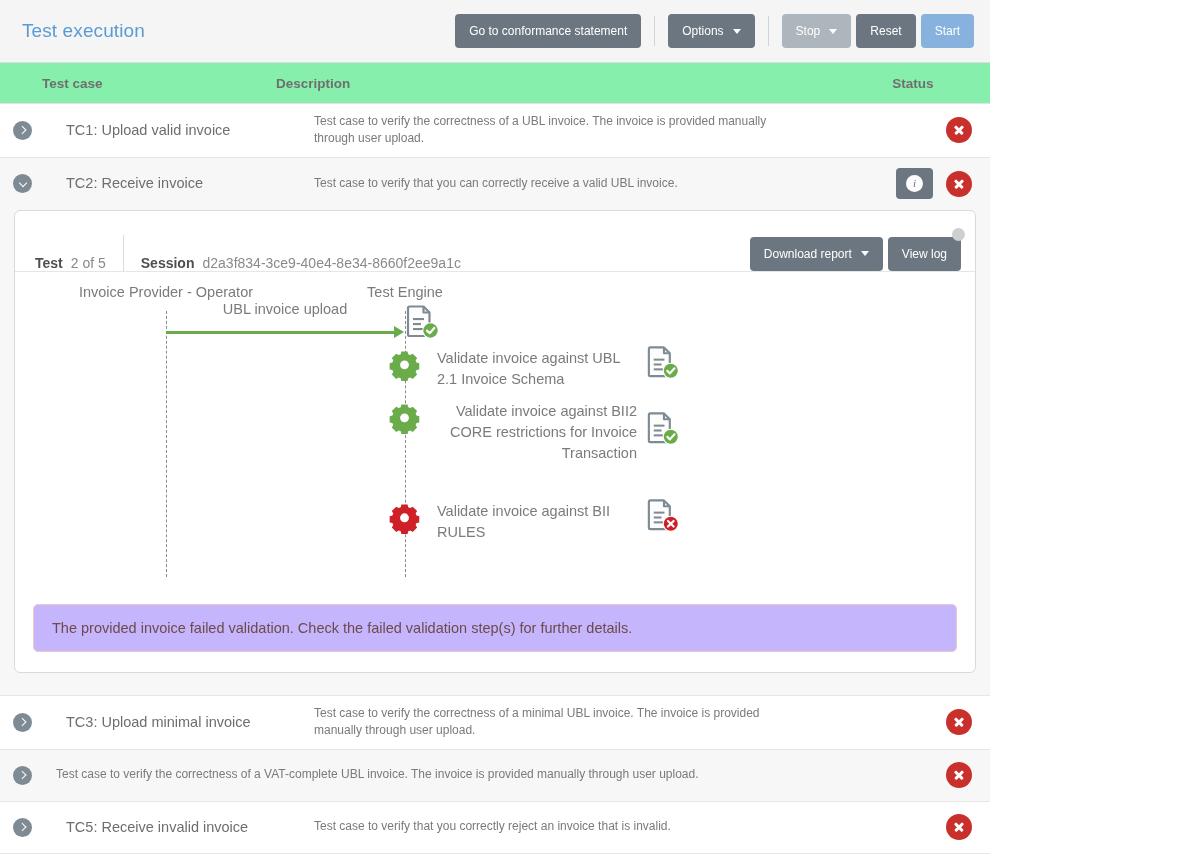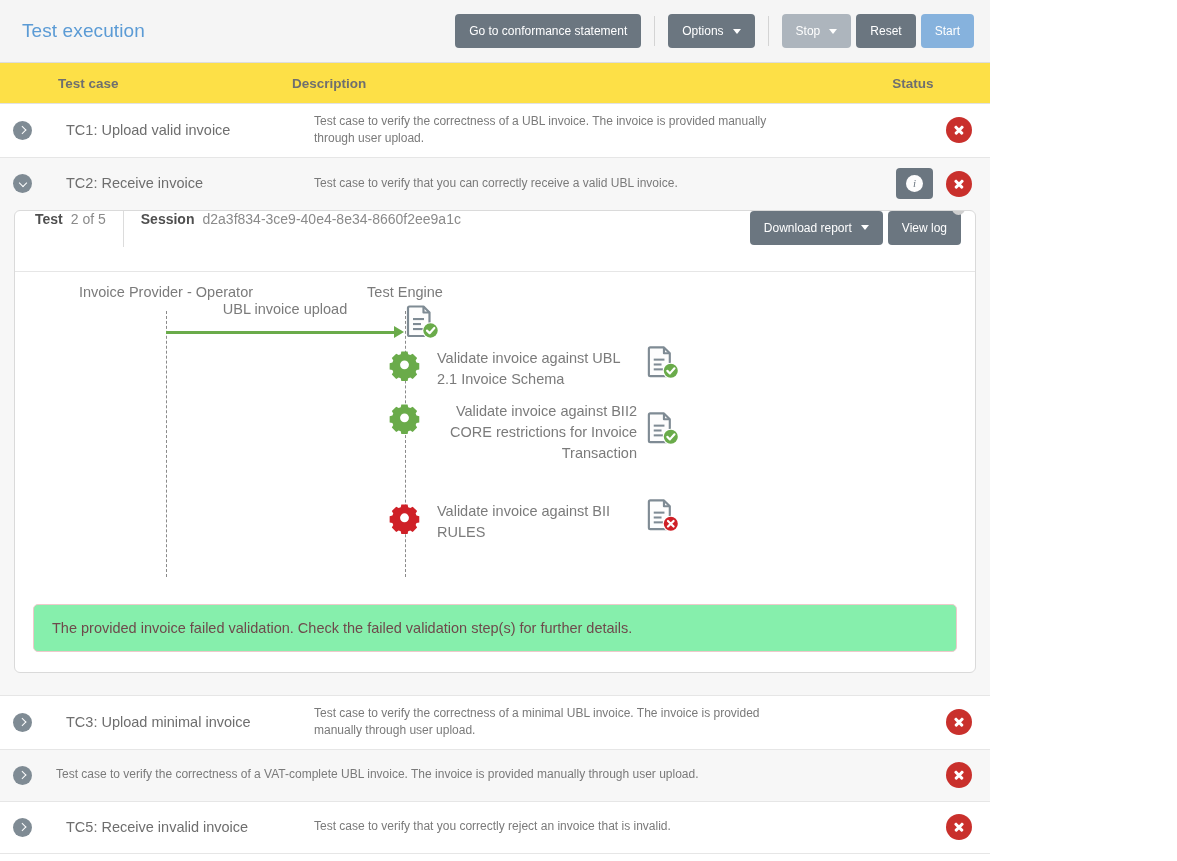--- a/index.html
+++ b/index.html
@@ -61,23 +61,23 @@
     margin: 0 13px;
     flex: 0 0 auto;
   }
   .btn-grp { display: flex; align-items: center; gap: 5px; }
 
   
   .tbl-head {
     display: flex;
     align-items: center;
     height: 41px;
-    background: #fde047;
+    background: #86efac;
     border-bottom: 1px solid #e2e2e2;
-    padding: 0 18px 0 16px;
+    padding: 0 18px 0 0;
   }
   .col-toggle { flex: 0 0 42px; }
   .col-case   { flex: 0 0 234px; }
   .col-desc   { flex: 1 1 auto; }
   .col-status { flex: 0 0 118px; text-align: center; }
   .tbl-head .th {
     font-size: 13.5px;
     font-weight: bold;
     color: #6f6f6f;
   }
@@ -182,21 +182,21 @@
   
   .panel-wrap { background: #f7f7f7; padding: 0 14px 16px 14px; }
   .panel {
     border: 1px solid #dadada;
     border-radius: 6px;
     background: #ffffff;
     overflow: hidden;
   }
   .panel-head {
     display: flex;
-    align-items: flex-start;
+    align-items: flex-end;
     height: 61px;
     padding: 0 14px 0 20px;
     border-bottom: 1px solid #e6e6e6;
     position: relative;
   }
   .meta { display: flex; align-items: center; font-size: 14px; }
   .meta b { color: #4f4f4f; font-weight: bold; }
   .meta .val { color: #8a8a8a; margin-left: 8px; }
   .meta-sep {
     width: 1px; height: 36px;
@@ -251,21 +251,21 @@
     font-size: 14.5px;
     color: #7b7b7b;
     line-height: 21px;
     width: 200px;
   }
   .ico { position: absolute; }
 
   
   .errbox {
     margin: 12px 18px 20px 18px;
-    background: #86efac;
+    background: #c4b5fd;
     border: 1px solid #eec9cb;
     border-radius: 5px;
     padding: 15px 18px;
     font-size: 14.5px;
     color: #6e4a4c;
   }
 
   .bottom-fill { background:#f7f7f7; height: 6px; }
 </style>
 </head>

